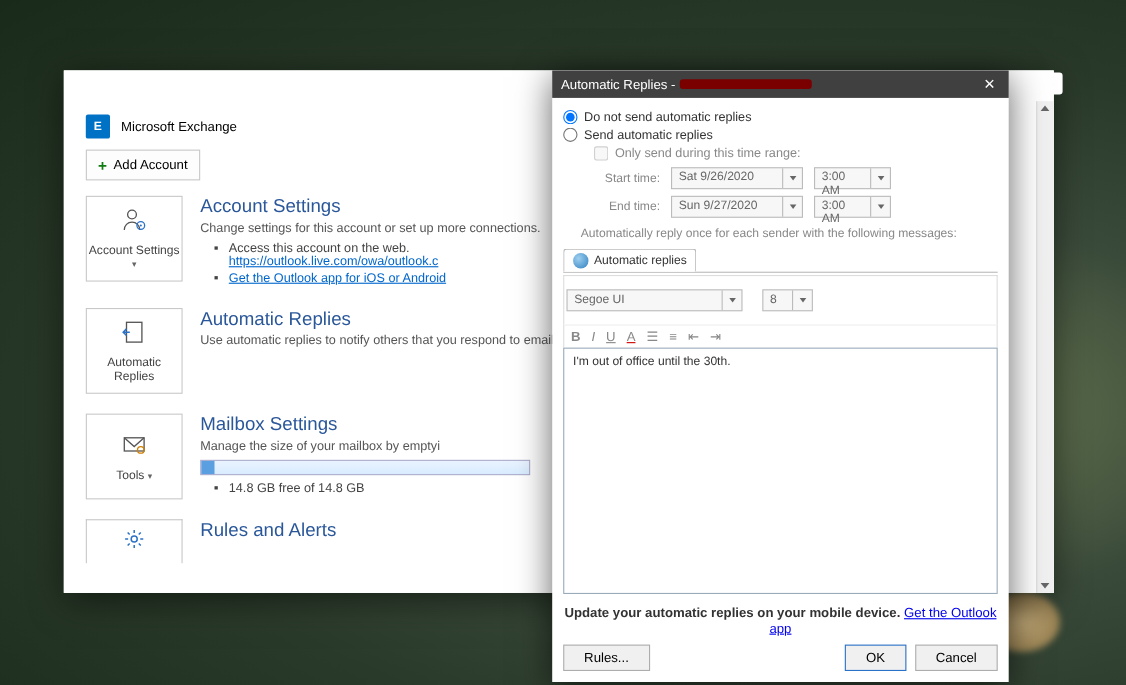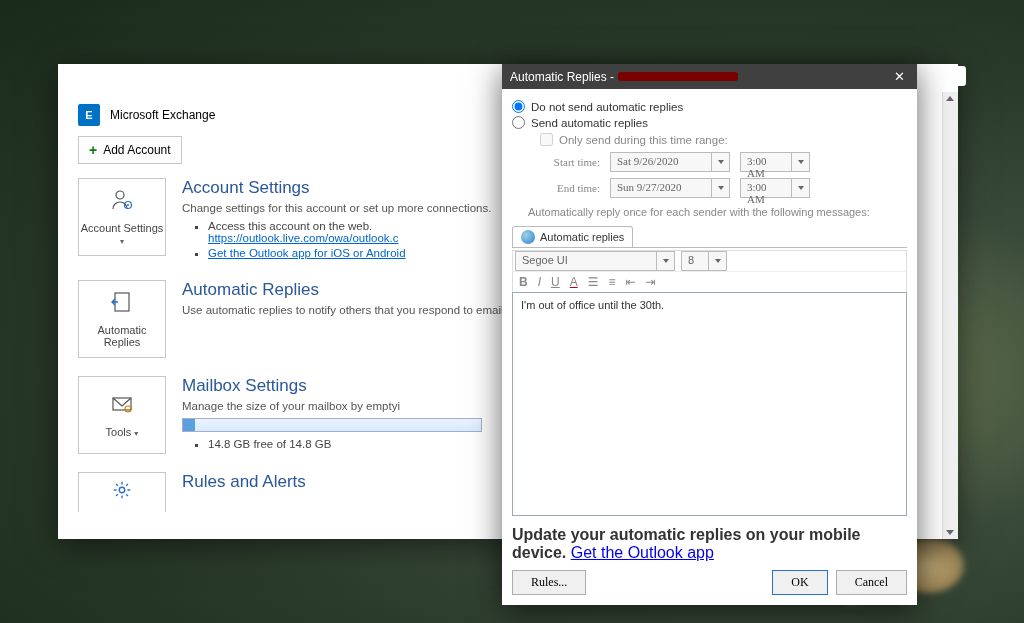--- a/index.html
+++ b/index.html
@@ -152,21 +152,21 @@
     display: flex; align-items: center;
     font-size: 12px;
   }
   .dialog-title .redact { display:inline-block; width: 120px; height: 9px; background: #7a0000; border-radius: 3px; margin-left: 4px; }
   .dialog-title .dclose { margin-left: auto; cursor: pointer; font-size: 13px; padding: 0 4px; }
   .dialog-body { padding: 8px 10px 10px 10px; }
   .radio-row { display: flex; align-items: center; gap: 6px; margin: 3px 0; }
   .radio-row input { margin: 0; }
   .timerange { margin: 4px 0 6px 28px; }
   .check-row { display: flex; align-items: center; gap: 6px; color: #888; }
-  .tr-grid { display: grid; grid-template-columns: 60px 120px 70px; gap: 6px 10px; align-items: center; margin-top: 6px; font-family: Liberation Serif, serif; }
+  .tr-grid { display: grid; grid-template-columns: 60px 120px 70px; gap: 6px 10px; align-items: center; margin-top: 6px; }
   .tr-grid label { text-align: right; color: #888; font-size: 11px; }
   .combo {
     display: flex; border: 1px solid #bbb; height: 20px; background: #f7f7f7;
   }
   .combo span { flex: 1; padding: 2px 6px; font-size: 11px; color: #666; }
   .combo .cbtn { width: 18px; border-left: 1px solid #bbb; display:flex; align-items:center; justify-content:center; }
   .combo .cbtn::after { content:""; border-left:3px solid transparent; border-right:3px solid transparent; border-top:4px solid #666; }
   .note { color: #888; font-size: 11px; margin: 8px 16px; }
   .tabhdr {
     border-bottom: 1px solid #bbb;
@@ -179,41 +179,41 @@
     display: flex; align-items: center; gap: 5px;
     border-radius: 3px 3px 0 0;
     font-size: 11px;
   }
   .globe {
     width: 14px; height: 14px; border-radius: 50%;
     background: radial-gradient(circle at 35% 35%, #9ed0f0, #3080c0);
     position: relative;
   }
   .toolbar-row {
-    display: flex; align-items: flex-start; gap: 6px;
-    padding: 0 2px;
+    display: flex; align-items: flex-start; gap: 18px;
+    padding: 12px 2px;
     border: 1px solid #ddd; border-bottom: none;
   }
   .fontsel { flex: 0 0 160px; }
   .fmt-row {
     display: flex; gap: 10px; padding: 3px 6px;
     border: 1px solid #ddd; border-top: 1px solid #eee; border-bottom: none;
     color: #888;
   }
   .fmt-row span { font-size: 12px; cursor: pointer; }
   .msgbox {
     border: 1px solid #9ab; height: 224px;
     padding: 6px 8px; font-size: 11px; color: #333;
     background: #fff;
   }
-  .bottom-note { font-size: 16px; margin: 10px 0 8px 0; }
+  .bottom-note { font-size: 12px; margin: 10px 0 8px 0; text-align: center; }
   .btnrow { display: flex; align-items: center; }
   .dbtn {
     border: 1px solid #adadad; background: #f0f0f0;
-    padding: 4px 18px; font-size: 12px; cursor: pointer; font-family: Liberation Serif, serif;
+    padding: 4px 18px; font-size: 12px; cursor: pointer;
   }
   .dbtn.primary { border-color: #2a72c8; }
   .spacer { flex: 1; }
 </style>
 </head>
 <body>
 
 <div class="desktop-bg"></div>
 
 <div class="outlook-window">

